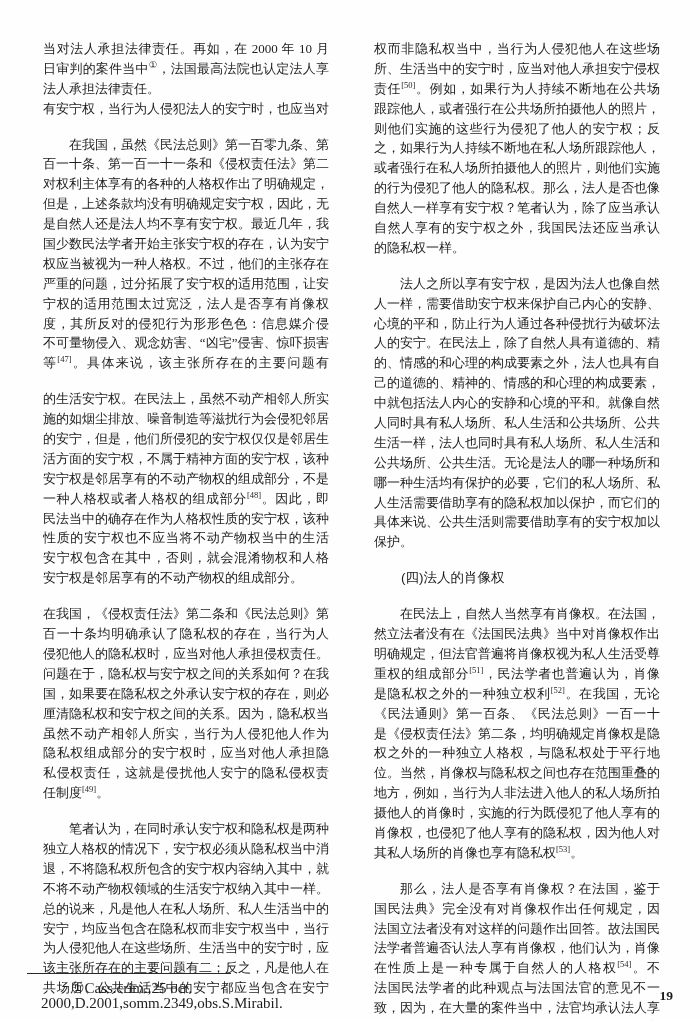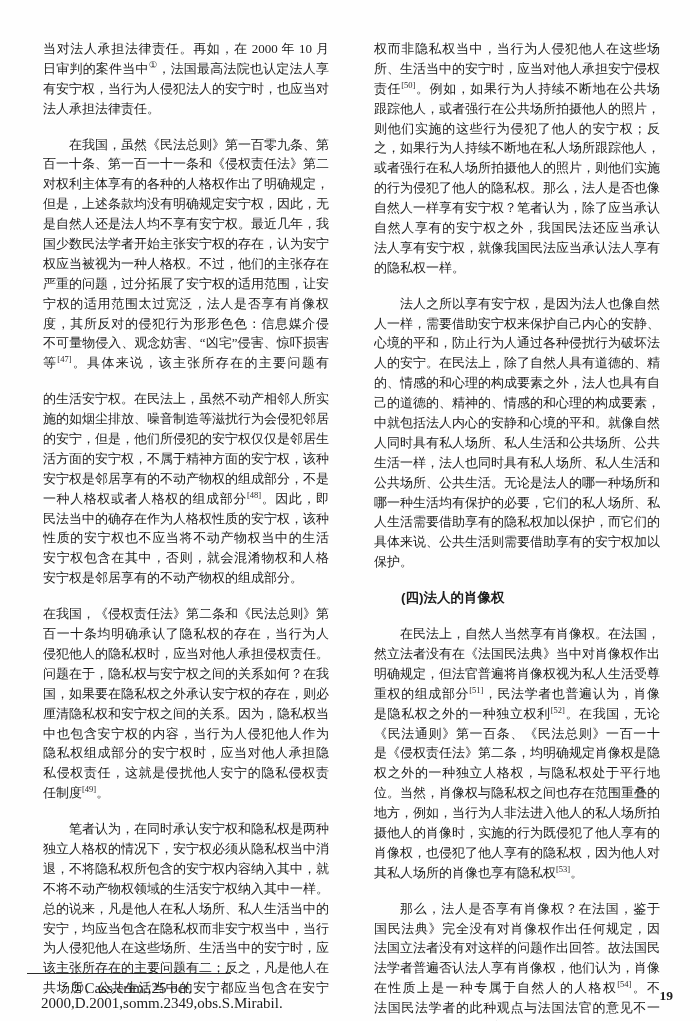--- a/index.html
+++ b/index.html
@@ -28,21 +28,21 @@
     line-height:19.9px;
     height:19.9px;
     white-space:normal;
     text-align:justify;
     text-align-last:justify;
     overflow:hidden;
   }
   .line.indent{text-indent:2em;}
   .line.end{text-align-last:auto;}
   .heading .line{
-    font-weight:bold;
+    font-weight:normal;
     text-align-last:auto;
     font-family:"Liberation Sans","DejaVu Sans",sans-serif;
     font-size:13.5px;
   }
   sup{
     font-size:8.5px;
     line-height:0;
     vertical-align:super;
     letter-spacing:0;
   }
@@ -73,22 +73,22 @@
   }
 </style>
 </head>
 <body>
 
 <div class="page" style="--ink: #1d1d1d; --paper: #fefefe;">
   <div class="col col-left" id="col-left">
       <div class="para">
         <div class="line">当对法人承担法律责任。再如，在 2000 年 10 月 25</div>
         <div class="line">日审判的案件当中<sup class="circ">①</sup>，法国最高法院也认定法人享</div>
+        <div class="line end">法人承担法律责任。</div>
         <div class="line">有安宁权，当行为人侵犯法人的安宁时，也应当对</div>
-        <div class="line end">法人承担法律责任。</div>
       </div>
       <div class="para">
         <div class="line indent">在我国，虽然《民法总则》第一百零九条、第一</div>
         <div class="line">百一十条、第一百一十一条和《侵权责任法》第二条</div>
         <div class="line">对权利主体享有的各种的人格权作出了明确规定，</div>
         <div class="line">但是，上述条款均没有明确规定安宁权，因此，无论</div>
         <div class="line">是自然人还是法人均不享有安宁权。最近几年，我</div>
         <div class="line">国少数民法学者开始主张安宁权的存在，认为安宁</div>
         <div class="line">权应当被视为一种人格权。不过，他们的主张存在</div>
         <div class="line">严重的问题，过分拓展了安宁权的适用范围，让安</div>
@@ -109,21 +109,21 @@
         <div class="line">安宁权包含在其中，否则，就会混淆物权和人格权，</div>
         <div class="line end">安宁权是邻居享有的不动产物权的组成部分。</div>
       </div>
       <div class="para">
         <div class="line">在我国，《侵权责任法》第二条和《民法总则》第一</div>
         <div class="line">百一十条均明确承认了隐私权的存在，当行为人</div>
         <div class="line">侵犯他人的隐私权时，应当对他人承担侵权责任。</div>
         <div class="line">问题在于，隐私权与安宁权之间的关系如何？在我</div>
         <div class="line">国，如果要在隐私权之外承认安宁权的存在，则必须</div>
         <div class="line">厘清隐私权和安宁权之间的关系。因为，隐私权当</div>
-        <div class="line">中也包含安宁权的内容，当行为人侵犯他人作为</div>
+        <div class="line">虽然不动产相邻人所实，当行为人侵犯他人作为</div>
         <div class="line">隐私权组成部分的安宁权时，应当对他人承担隐</div>
         <div class="line">私侵权责任，这就是侵扰他人安宁的隐私侵权责</div>
         <div class="line end">任制度<sup>[49]</sup>。</div>
       </div>
       <div class="para">
         <div class="line indent">笔者认为，在同时承认安宁权和隐私权是两种</div>
         <div class="line">独立人格权的情况下，安宁权必须从隐私权当中消</div>
         <div class="line">退，不将隐私权所包含的安宁权内容纳入其中，就像</div>
         <div class="line">不将不动产物权领域的生活安宁权纳入其中一样。</div>
         <div class="line">总的说来，凡是他人在私人场所、私人生活当中的</div>
@@ -138,21 +138,20 @@
         <div class="line">权而非隐私权当中，当行为人侵犯他人在这些场</div>
         <div class="line">所、生活当中的安宁时，应当对他人承担安宁侵权</div>
         <div class="line">责任<sup>[50]</sup>。例如，如果行为人持续不断地在公共场所</div>
         <div class="line">跟踪他人，或者强行在公共场所拍摄他人的照片，</div>
         <div class="line">则他们实施的这些行为侵犯了他人的安宁权；反</div>
         <div class="line">之，如果行为人持续不断地在私人场所跟踪他人，</div>
         <div class="line">或者强行在私人场所拍摄他人的照片，则他们实施</div>
         <div class="line">的行为侵犯了他人的隐私权。那么，法人是否也像</div>
         <div class="line">自然人一样享有安宁权？笔者认为，除了应当承认</div>
         <div class="line">自然人享有的安宁权之外，我国民法还应当承认</div>
-        <div class="line">法人享有安宁权，就像我国民法应当承认法人享有</div>
         <div class="line end">的隐私权一样。</div>
       </div>
       <div class="para">
         <div class="line indent">法人之所以享有安宁权，是因为法人也像自然</div>
         <div class="line">人一样，需要借助安宁权来保护自己内心的安静、</div>
         <div class="line">心境的平和，防止行为人通过各种侵扰行为破坏法</div>
         <div class="line">人的安宁。在民法上，除了自然人具有道德的、精神</div>
         <div class="line">的、情感的和心理的构成要素之外，法人也具有自</div>
         <div class="line">己的道德的、精神的、情感的和心理的构成要素，其</div>
         <div class="line">中就包括法人内心的安静和心境的平和。就像自然</div>

